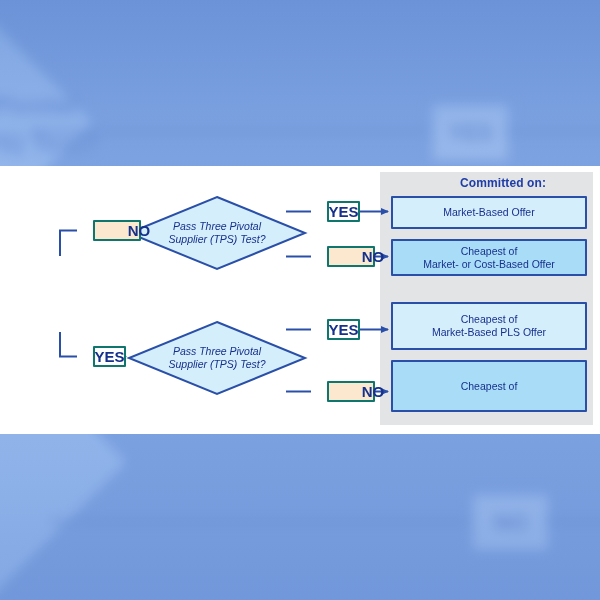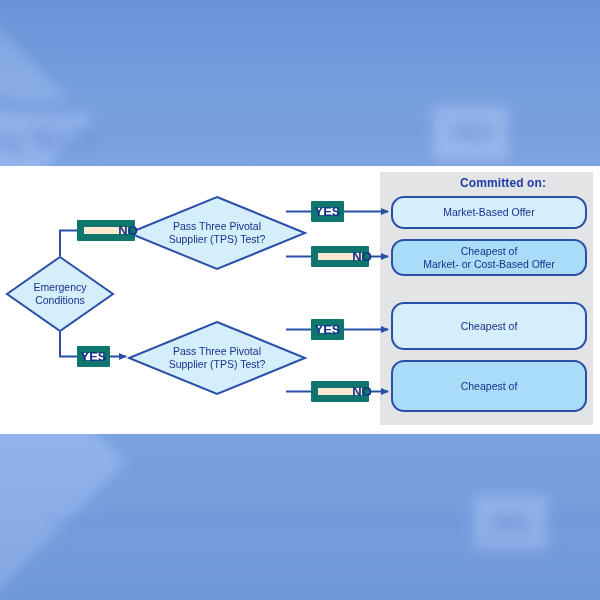--- a/index.html
+++ b/index.html
@@ -73,52 +73,53 @@
   
   .resbox{
     position:absolute;
     border:2px solid #2a4fa8;
     box-sizing:border-box;
     display:flex;align-items:center;justify-content:center;
     text-align:center;
     color:#18318f;
     font-size:10.5px;
     line-height:13px;
-    border-radius:13px;
+    border-radius:1px;
   }
   .resbox .l1{font-weight:normal;}
   .resbox .l2{font-weight:normal;}
   #res1{left:391px;top:30px;width:196px;height:33px;background:#d5eefc;}
   #res2{left:391px;top:73px;width:196px;height:37px;background:#a9ddf7;}
   #res3{left:391px;top:136px;width:196px;height:48px;background:#d5eefc;}
   #res4{left:391px;top:194px;width:196px;height:52px;background:#a9ddf7;}
 
   
-  .diamond-wrap{position:absolute;}
+  .diamond-wrap{position:absolute;font-style:italic;}
   .diamond-wrap svg{display:block;overflow:visible;}
   .diamond-label{
     position:absolute;
     left:0;top:0;width:100%;height:100%;
     display:flex;align-items:center;justify-content:center;
     text-align:center;
     color:#16318c;font-size:10.5px;line-height:13px;
     pointer-events:none;
   }
   #dia-emerg{left:6px;top:90px;width:108px;height:76px;}
   #dia-tps1{left:128px;top:30px;width:178px;height:74px;}
   #dia-tps2{left:128px;top:155px;width:178px;height:74px;}
 
   
   .tag{
     position:absolute;
     box-sizing:border-box;
-    border:7px solid #0f766e;
-    display:flex;align-items:center;justify-content:center;
-    font-size:13px;font-weight:bold;color:#16318c;
+    border:2px solid #0f766e;
+    display:flex;align-items:center;justify-content:center;
+    font-size:15px;font-weight:bold;color:#16318c;
     border-radius:1px;
+    margin-left:16px;
   }
   .tag.yes{background:#ffffff;}
   .tag.no{background:#fbe8cf;padding-left:44px;}
   #tag-no-top   {left:77px;  top:54px;  width:33px;height:21px;}
   #tag-yes-bot  {left:77px;  top:180px; width:33px;height:21px;}
   #tag-yes-1    {left:311px; top:35px;  width:33px;height:21px;}
   #tag-no-1     {left:311px; top:80px;  width:33px;height:21px;}
   #tag-yes-2    {left:311px; top:153px; width:33px;height:21px;}
   #tag-no-2     {left:311px; top:215px; width:33px;height:21px;}
 
@@ -176,31 +177,20 @@
       <path d="M344,90.5 L388,90.5" marker-end="url(#ah)"></path>
 
       <path d="M286,163.5 L311,163.5"></path>
       <path d="M344,163.5 L388,163.5" marker-end="url(#ah)"></path>
 
       <path d="M286,225.5 L311,225.5"></path>
       <path d="M344,225.5 L388,225.5" marker-end="url(#ah)"></path>
     </g>
   </svg>
 
-  <div class="diamond-wrap" id="dia-emerg">
-    <svg width="108" height="76" viewBox="0 0 108 76" xmlns="http://www.w3.org/2000/svg">
-      <polygon points="54,1 107,38 54,75 1,38" fill="#d5eefc" stroke="#2a4fa8" stroke-width="2"></polygon>
-    </svg>
-    <div class="diamond-label">
-      <div>
-        <div>Emergency</div>
-        <div>Conditions</div>
-      </div>
-    </div>
-  </div>
 
   <div class="diamond-wrap" id="dia-tps1">
     <svg width="178" height="74" viewBox="0 0 178 74" xmlns="http://www.w3.org/2000/svg">
       <polygon points="89,1 177,37 89,73 1,37" fill="#d5eefc" stroke="#2a4fa8" stroke-width="2"></polygon>
     </svg>
     <div class="diamond-label">
       <div>
         <div>Pass Three Pivotal</div>
         <div>Supplier (TPS) Test?</div>
       </div>
@@ -233,20 +223,21 @@
   </div>
   <div class="resbox" id="res2" style="background: rgb(169, 221, 247);">
     <div>
         <div class="l1">Cheapest of</div>
         <div class="l2">Market- or Cost-Based Offer</div>
       </div>
   </div>
   <div class="resbox" id="res3" style="background: rgb(213, 238, 252);">
     <div>
         <div class="l1">Cheapest of</div>
+        <div class="l2">Market-Based PLS Offer</div>
       </div>
   </div>
   <div class="resbox" id="res4" style="background: rgb(169, 221, 247);">
     <div>
         <div class="l1">Cheapest of</div>
       </div>
   </div>
 
 </div>
 

